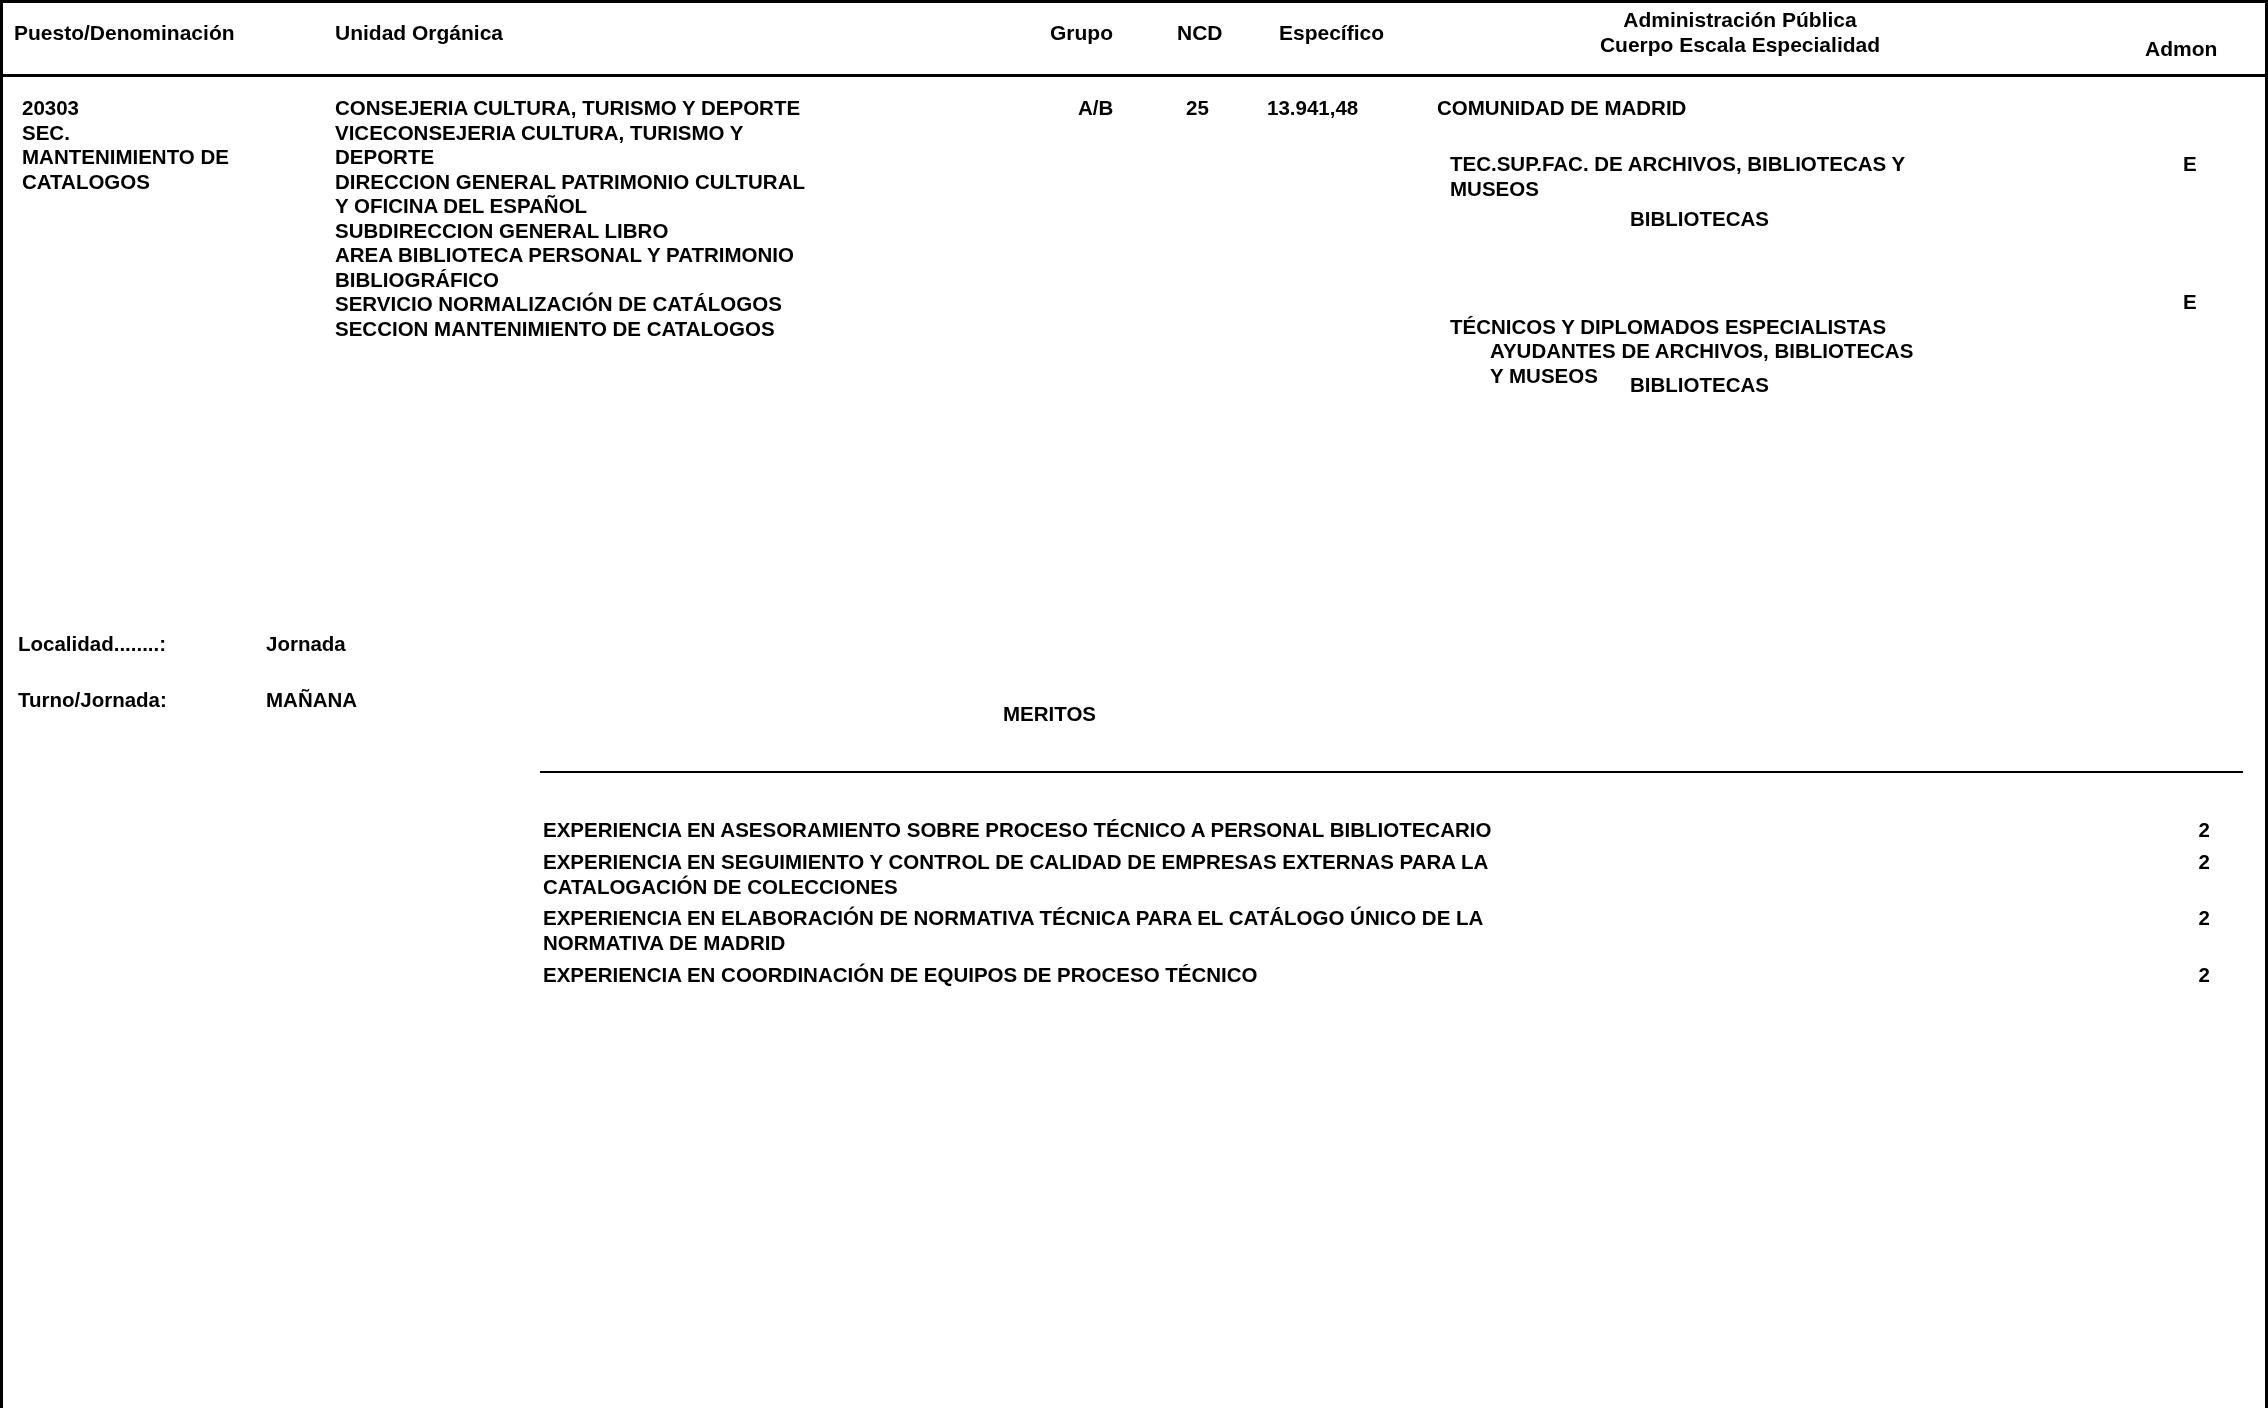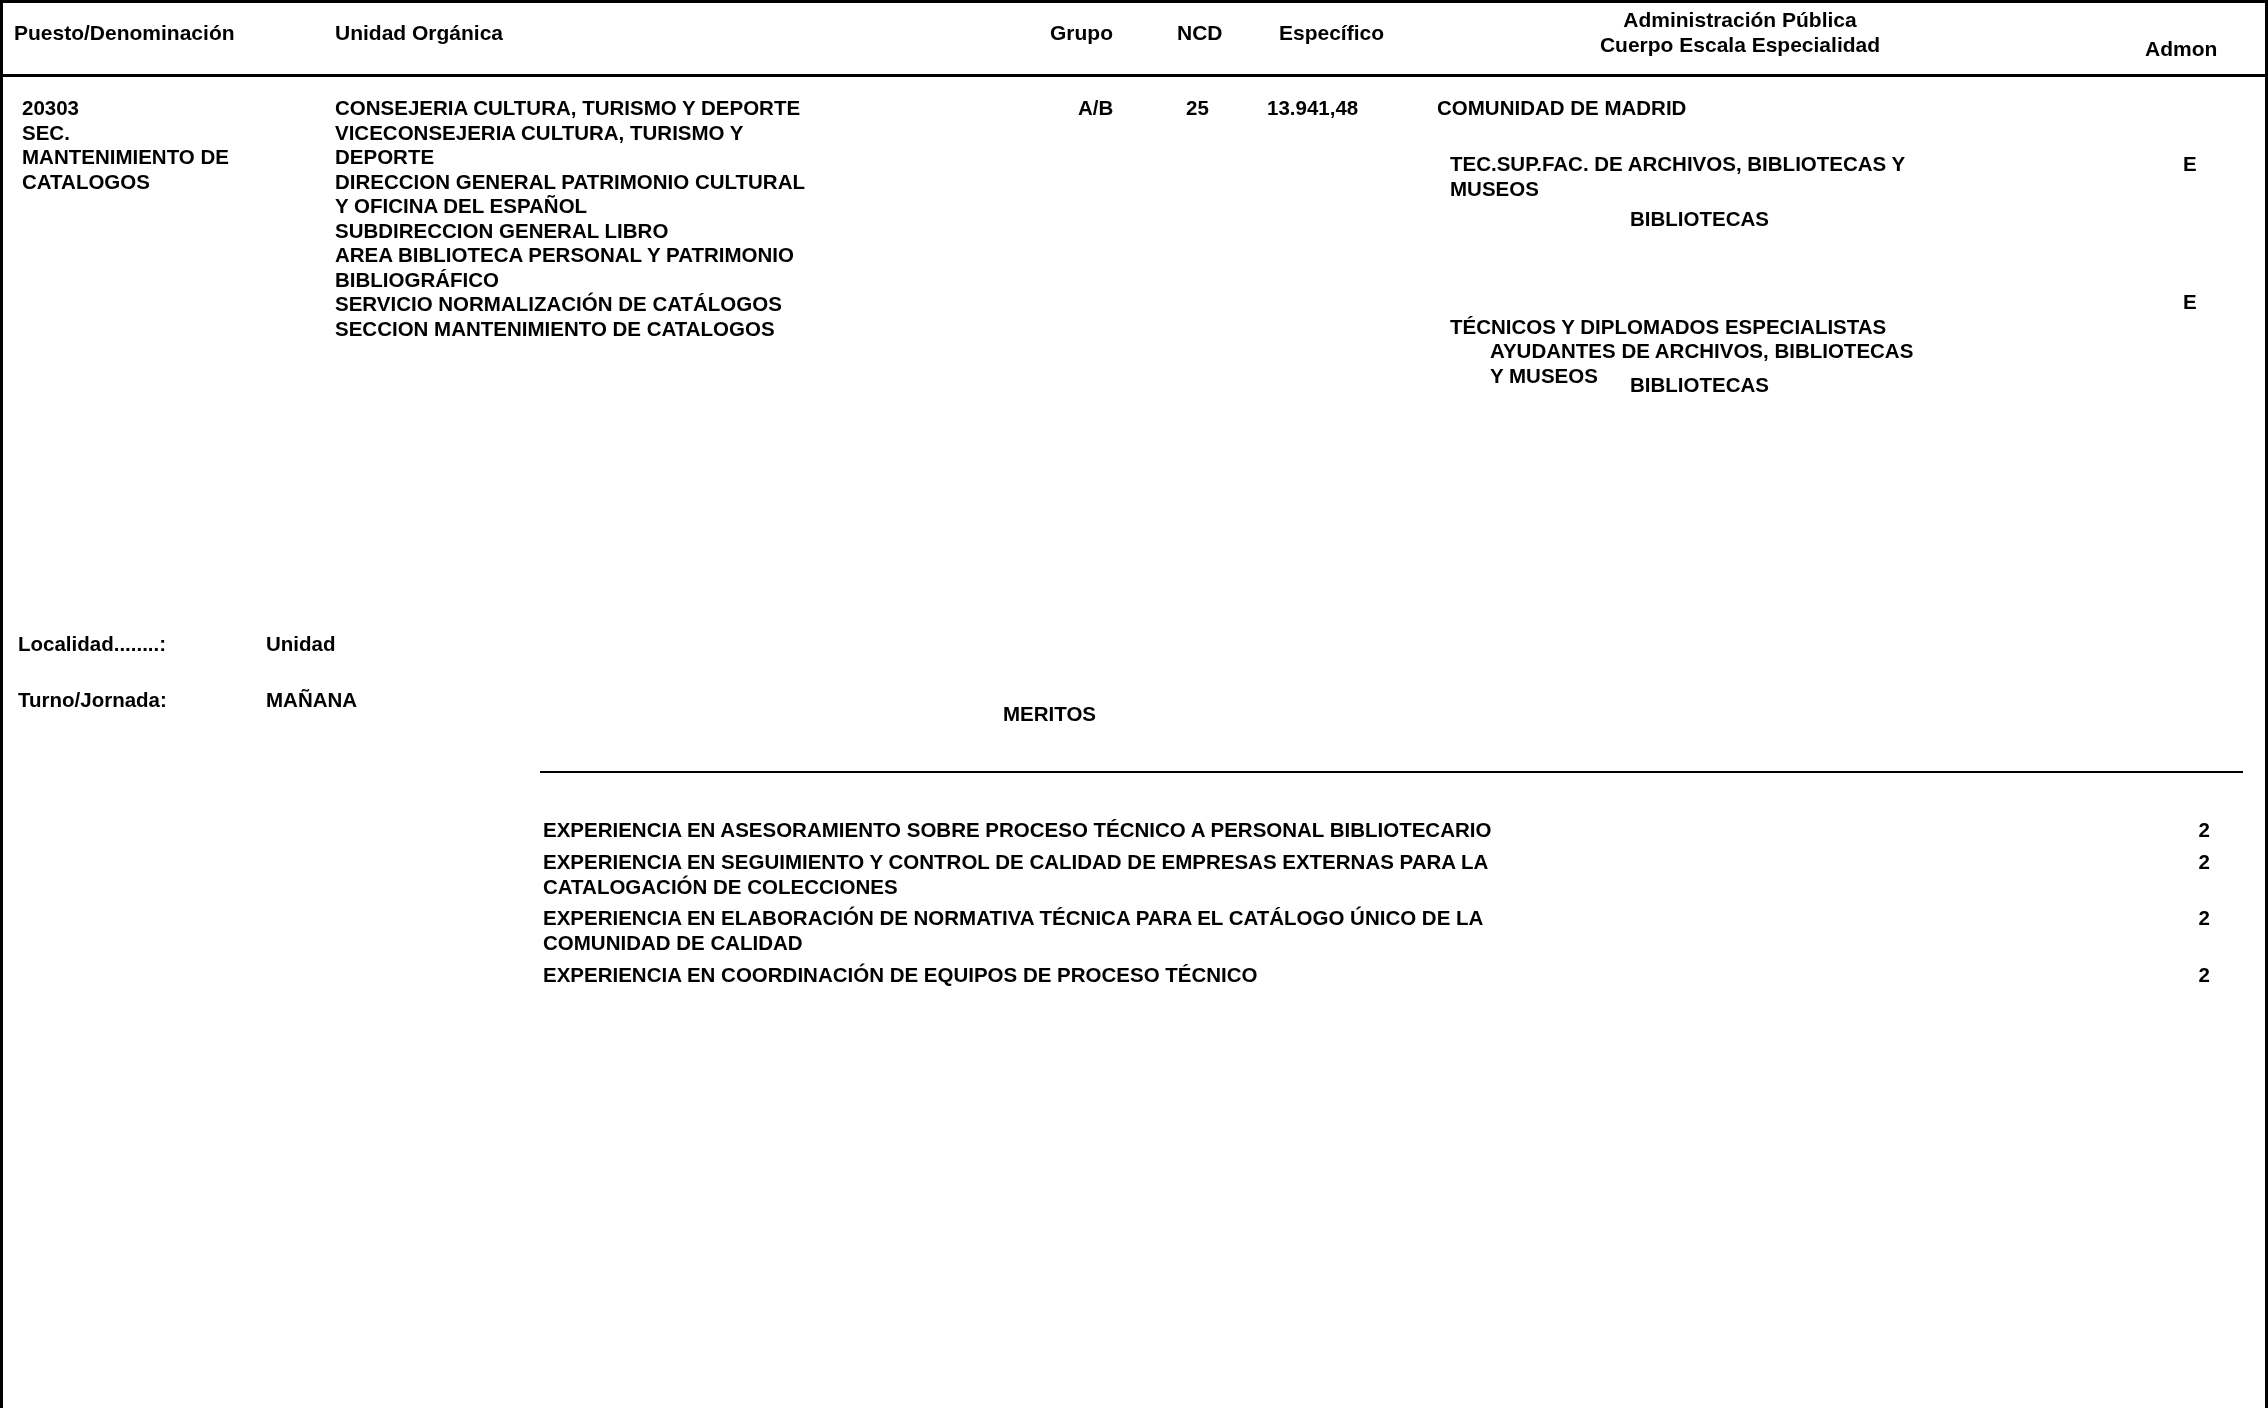--- a/index.html
+++ b/index.html
@@ -201,34 +201,34 @@
 
   <div class="cell cuerpo2">
     <span>TÉCNICOS Y DIPLOMADOS ESPECIALISTAS</span>
     <span class="ind1">AYUDANTES DE ARCHIVOS, BIBLIOTECAS
 Y MUSEOS</span>
   </div>
   <div class="cell esp2">BIBLIOTECAS</div>
   <div class="cell admon2">E</div>
 
   <div class="lab lab-localidad">Localidad........:</div>
-  <div class="lab val-localidad">Unidad</div>
+  <div class="lab val-localidad">Jornada</div>
   <div class="lab lab-turno">Turno/Jornada:</div>
   <div class="lab val-turno">MAÑANA</div>
 
   <div class="meritos-title">MERITOS</div>
   <div class="meritos-rule"></div>
 
   <div class="merit m0">EXPERIENCIA EN ASESORAMIENTO SOBRE PROCESO TÉCNICO A PERSONAL BIBLIOTECARIO</div>
   <div class="merit-pts m0">2</div>
 
   <div class="merit m1">EXPERIENCIA EN SEGUIMIENTO Y CONTROL DE CALIDAD DE EMPRESAS EXTERNAS PARA LA
 CATALOGACIÓN DE COLECCIONES</div>
   <div class="merit-pts m1">2</div>
 
   <div class="merit m2">EXPERIENCIA EN ELABORACIÓN DE NORMATIVA TÉCNICA PARA EL CATÁLOGO ÚNICO DE LA
-COMUNIDAD DE CALIDAD</div>
+NORMATIVA DE MADRID</div>
   <div class="merit-pts m2">2</div>
 
   <div class="merit m3">EXPERIENCIA EN COORDINACIÓN DE EQUIPOS DE PROCESO TÉCNICO</div>
   <div class="merit-pts m3">2</div>
 
 </div>
 
 </body></html>

